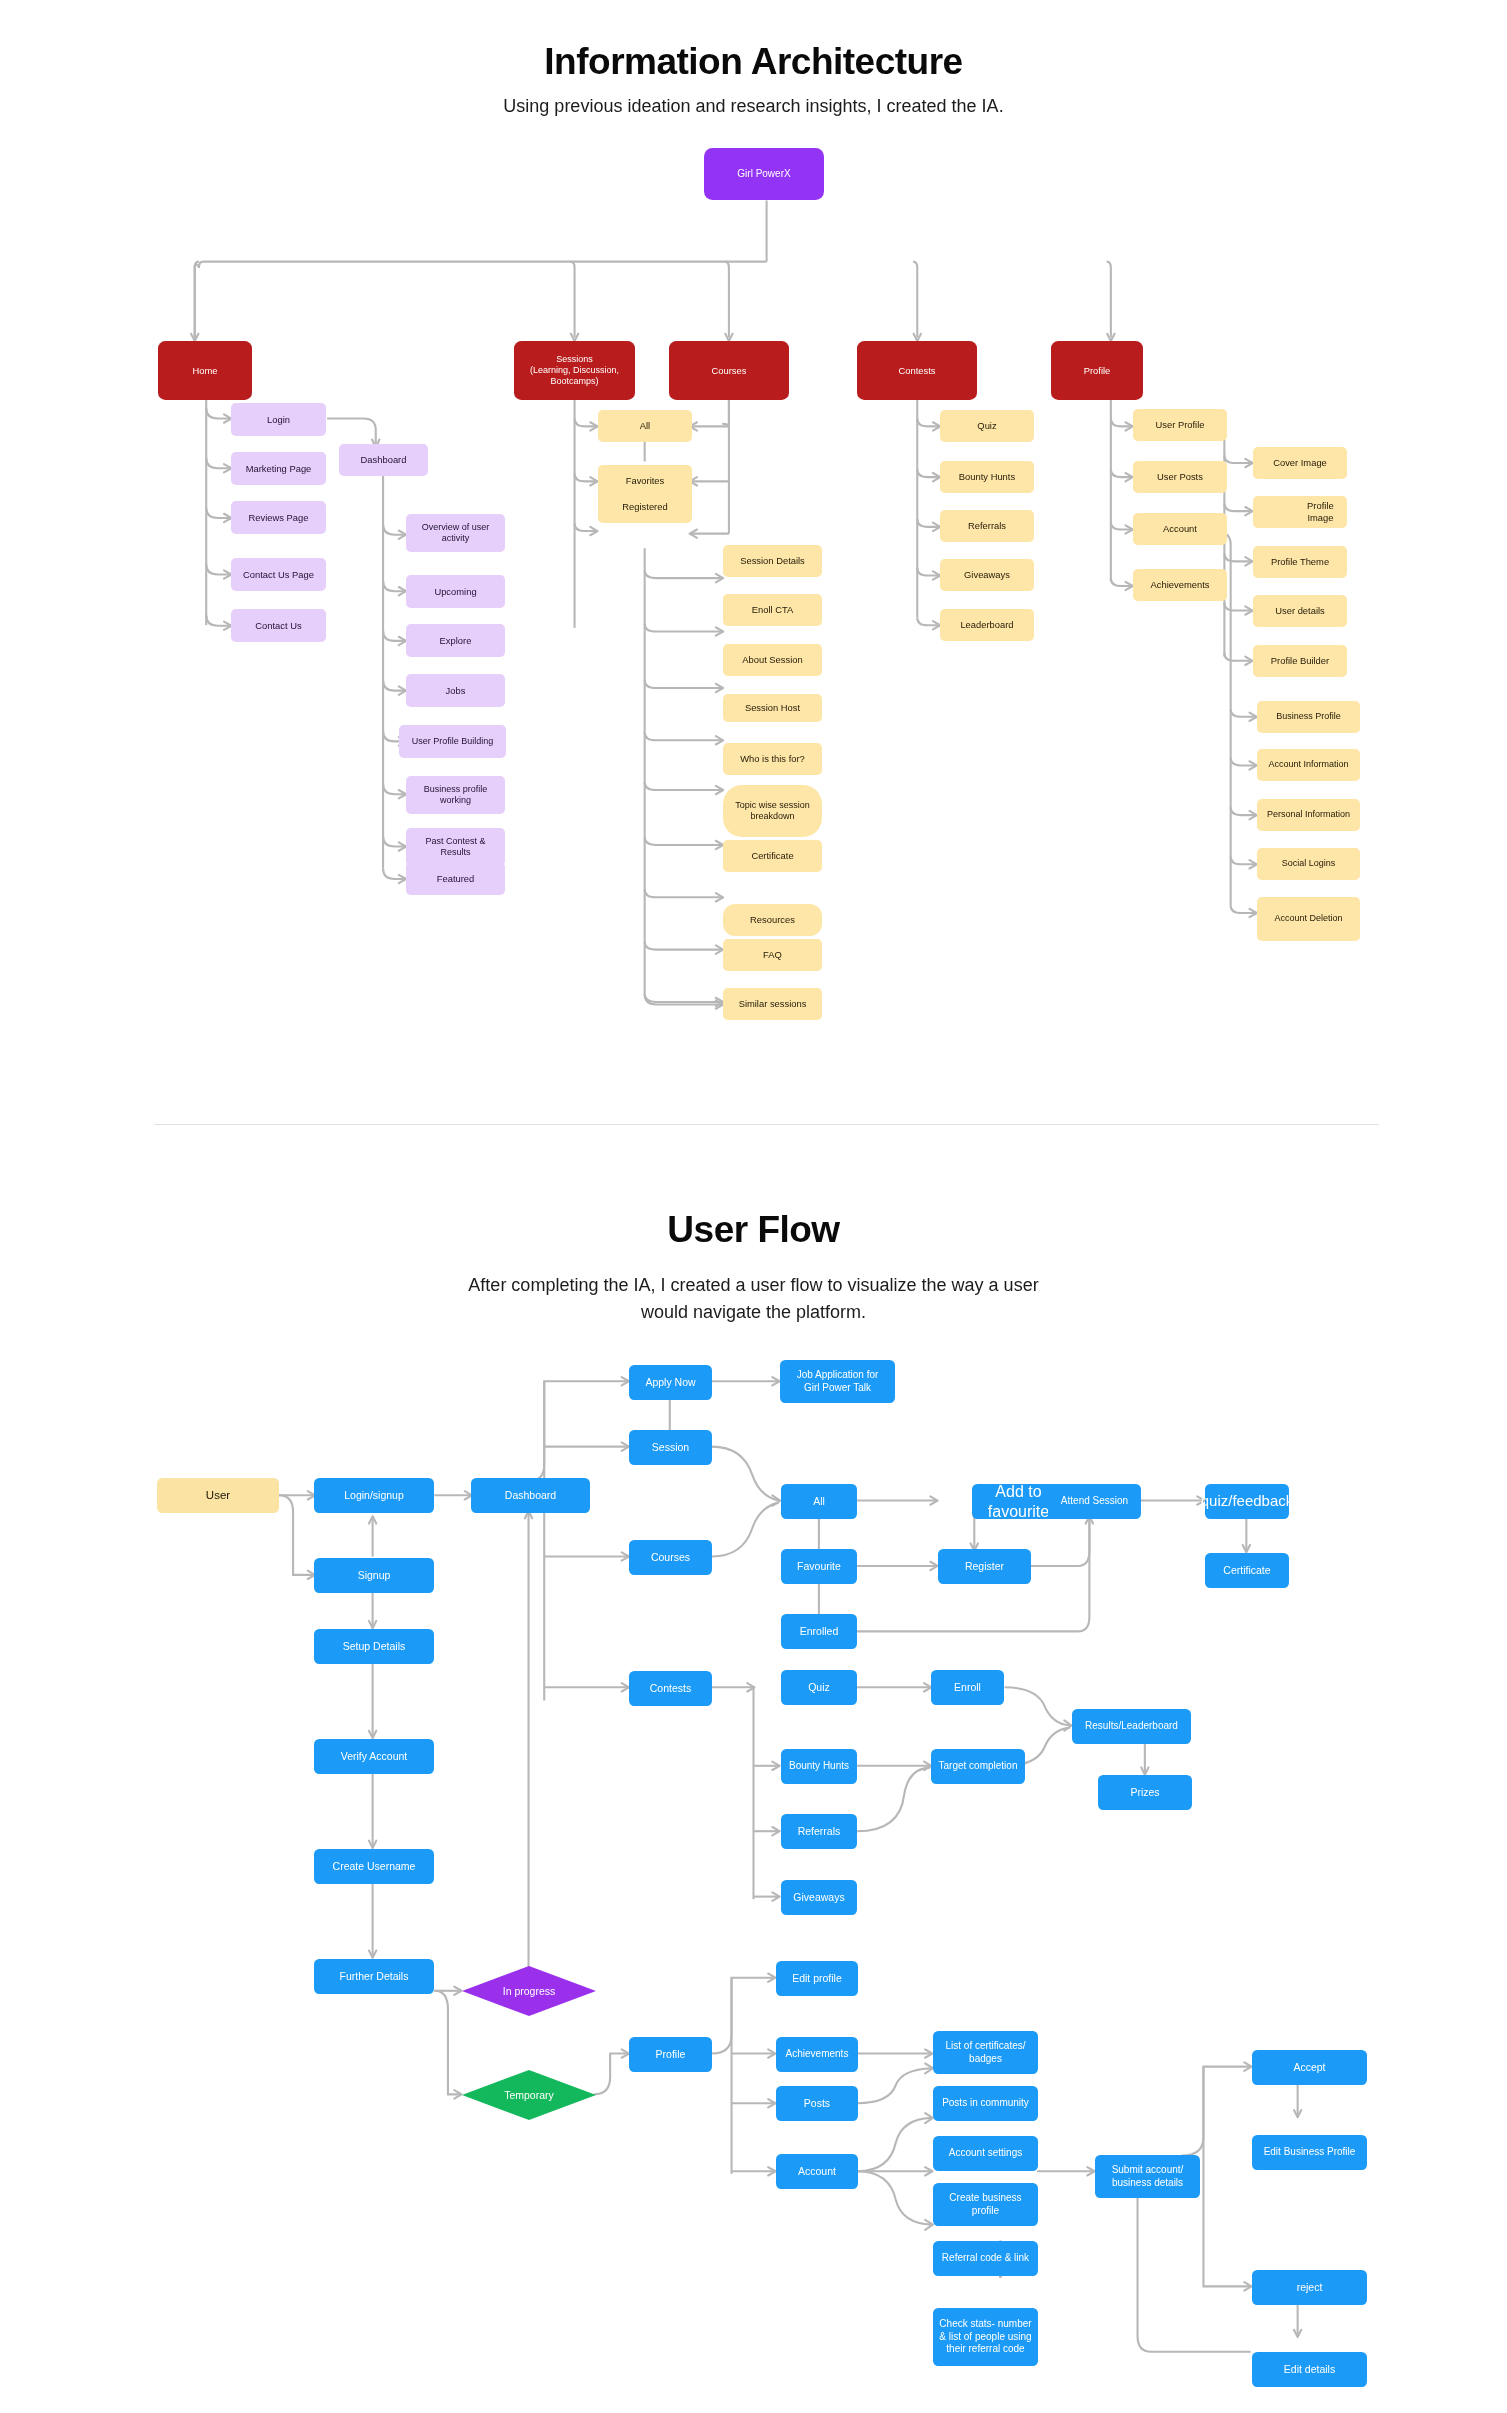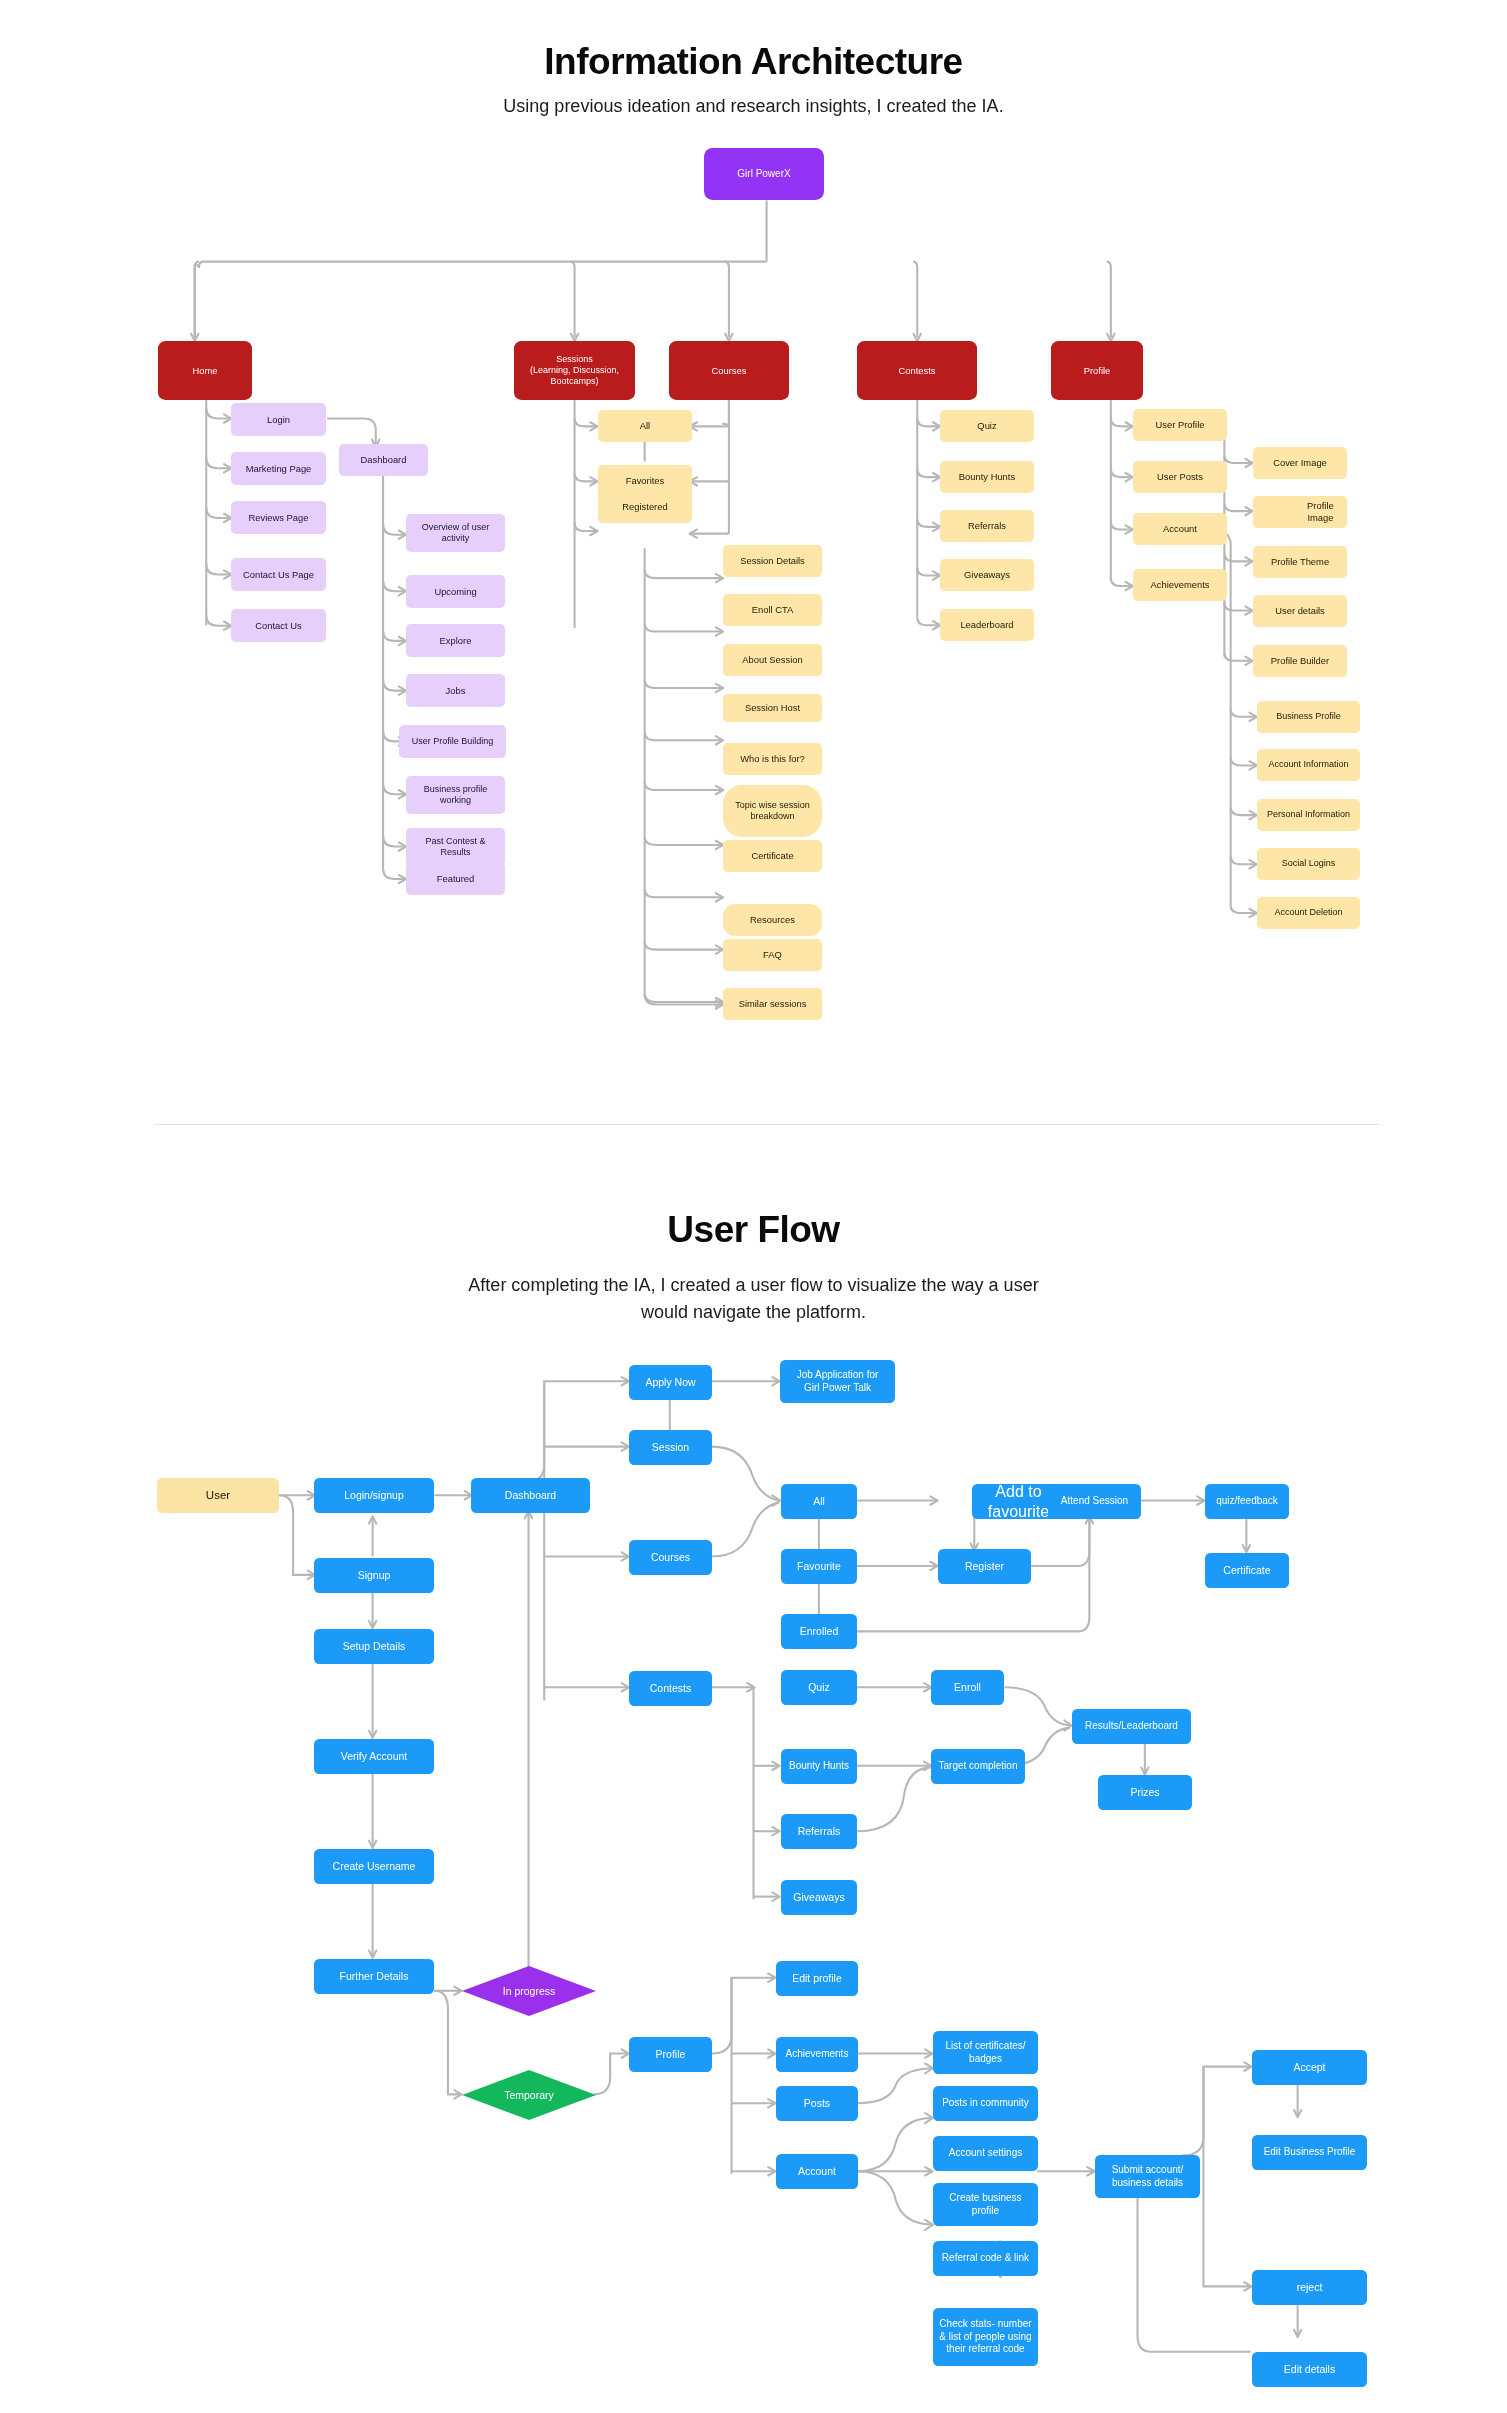--- a/index.html
+++ b/index.html
@@ -439,21 +439,21 @@
   <div class="node n-yellow" style="left:1253px; top:447px; width:94px; height:32px;">Cover Image</div>
   <div class="node n-yellow" style="left:1253px; top:496px; width:94px; height:32px;padding-left:45px;">Profile Image</div>
   <div class="node n-yellow" style="left:1253px; top:546px; width:94px; height:32px;">Profile Theme</div>
   <div class="node n-yellow" style="left:1253px; top:595px; width:94px; height:32px;">User details</div>
   <div class="node n-yellow" style="left:1253px; top:645px; width:94px; height:32px;">Profile Builder</div>
 
   <div class="node n-yellow" style="left:1257px; top:701px; width:103px; height:32px; font-size:9px;">Business Profile</div>
   <div class="node n-yellow" style="left:1257px; top:749px; width:103px; height:32px; font-size:9px;">Account Information</div>
   <div class="node n-yellow" style="left:1257px; top:799px; width:103px; height:32px; font-size:9px;">Personal Information</div>
   <div class="node n-yellow" style="left:1257px; top:848px; width:103px; height:32px; font-size:9px;">Social Logins</div>
-  <div class="node n-yellow" style="left:1257px; top:897px; width:103px; height:32px; font-size:9px;">Account Deletion</div>
+  <div class="node n-yellow" style="left:1257px; top:897px; width:103px; height:44px; font-size:9px;">Account Deletion</div>
 
   <div class="divider" style="left:154px; top:1124px; width:1225px;"></div>
 
   <div class="section-title" style="top:1209px;">User Flow</div>
   <div class="section-sub" style="top:1272px; white-space:pre-line;">After completing the IA, I created a user flow to visualize the way a user
 would navigate the platform.</div>
 
   <div class="node n-yellow-uf" style="left:157px; top:1478px; width:122px; height:35px;">User</div>
 
   <div class="node n-blue" style="left:314px; top:1478px; width:120px; height:35px;">Login/signup</div>
@@ -478,21 +478,21 @@
 Girl Power Talk</div>
 
   <div class="node n-blue" style="left:781px; top:1484px; width:76px; height:35px;">All</div>
   <div class="node n-blue" style="left:781px; top:1549px; width:76px; height:35px;">Favourite</div>
   <div class="node n-blue" style="left:781px; top:1614px; width:76px; height:35px;">Enrolled</div>
 
   <div class="node n-blue" style="left:972px; top:1484px; width:93px; height:35px; font-size:16px;">Add to favourite</div>
   <div class="node n-blue" style="left:938px; top:1549px; width:93px; height:35px;">Register</div>
 
   <div class="node n-blue" style="left:1048px; top:1484px; width:93px; height:35px; font-size:10px;">Attend Session</div>
-  <div class="node n-blue" style="left:1205px; top:1484px; width:84px; height:35px; font-size:10px;">quiz/feedback</div>
+  <div class="node n-blue" style="left:1205px; top:1484px; width:84px; height:35px; font-size:15px;">quiz/feedback</div>
   <div class="node n-blue" style="left:1205px; top:1553px; width:84px; height:35px;">Certificate</div>
 
   <div class="node n-blue" style="left:781px; top:1670px; width:76px; height:35px;">Quiz</div>
   <div class="node n-blue" style="left:781px; top:1749px; width:76px; height:35px; font-size:10px;">Bounty Hunts</div>
   <div class="node n-blue" style="left:781px; top:1814px; width:76px; height:35px;">Referrals</div>
   <div class="node n-blue" style="left:781px; top:1880px; width:76px; height:35px;">Giveaways</div>
 
   <div class="node n-blue" style="left:931px; top:1670px; width:73px; height:35px;">Enroll</div>
   <div class="node n-blue" style="left:931px; top:1749px; width:94px; height:35px; font-size:10px;">Target completion</div>
 

